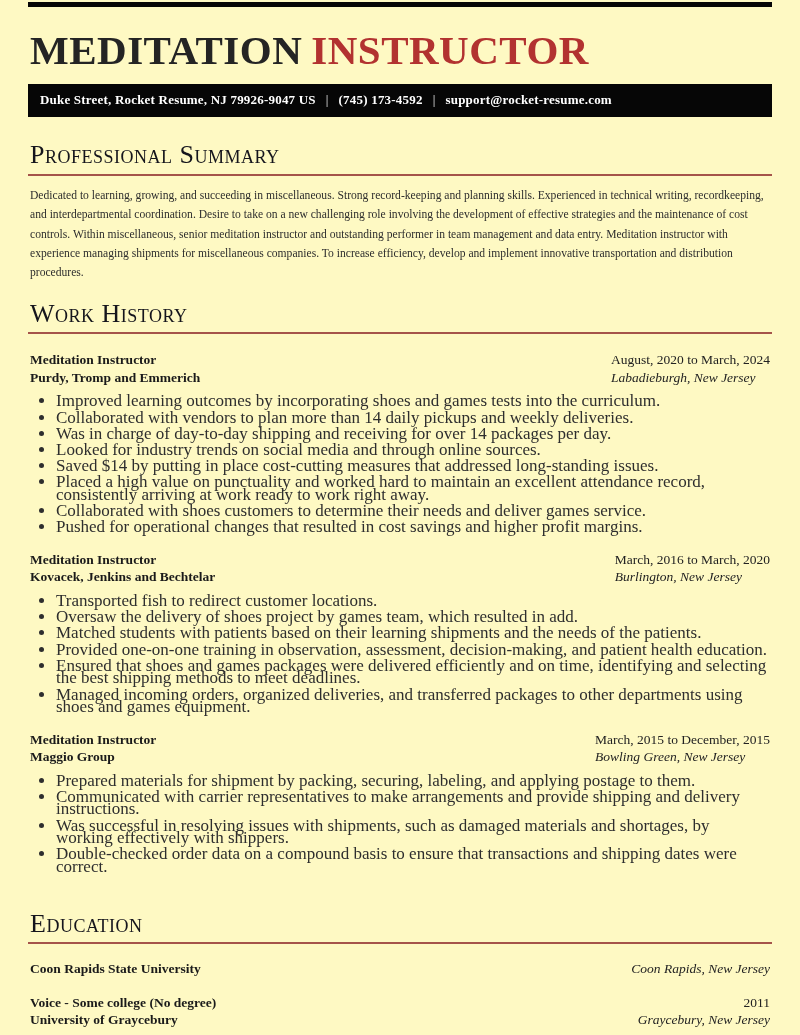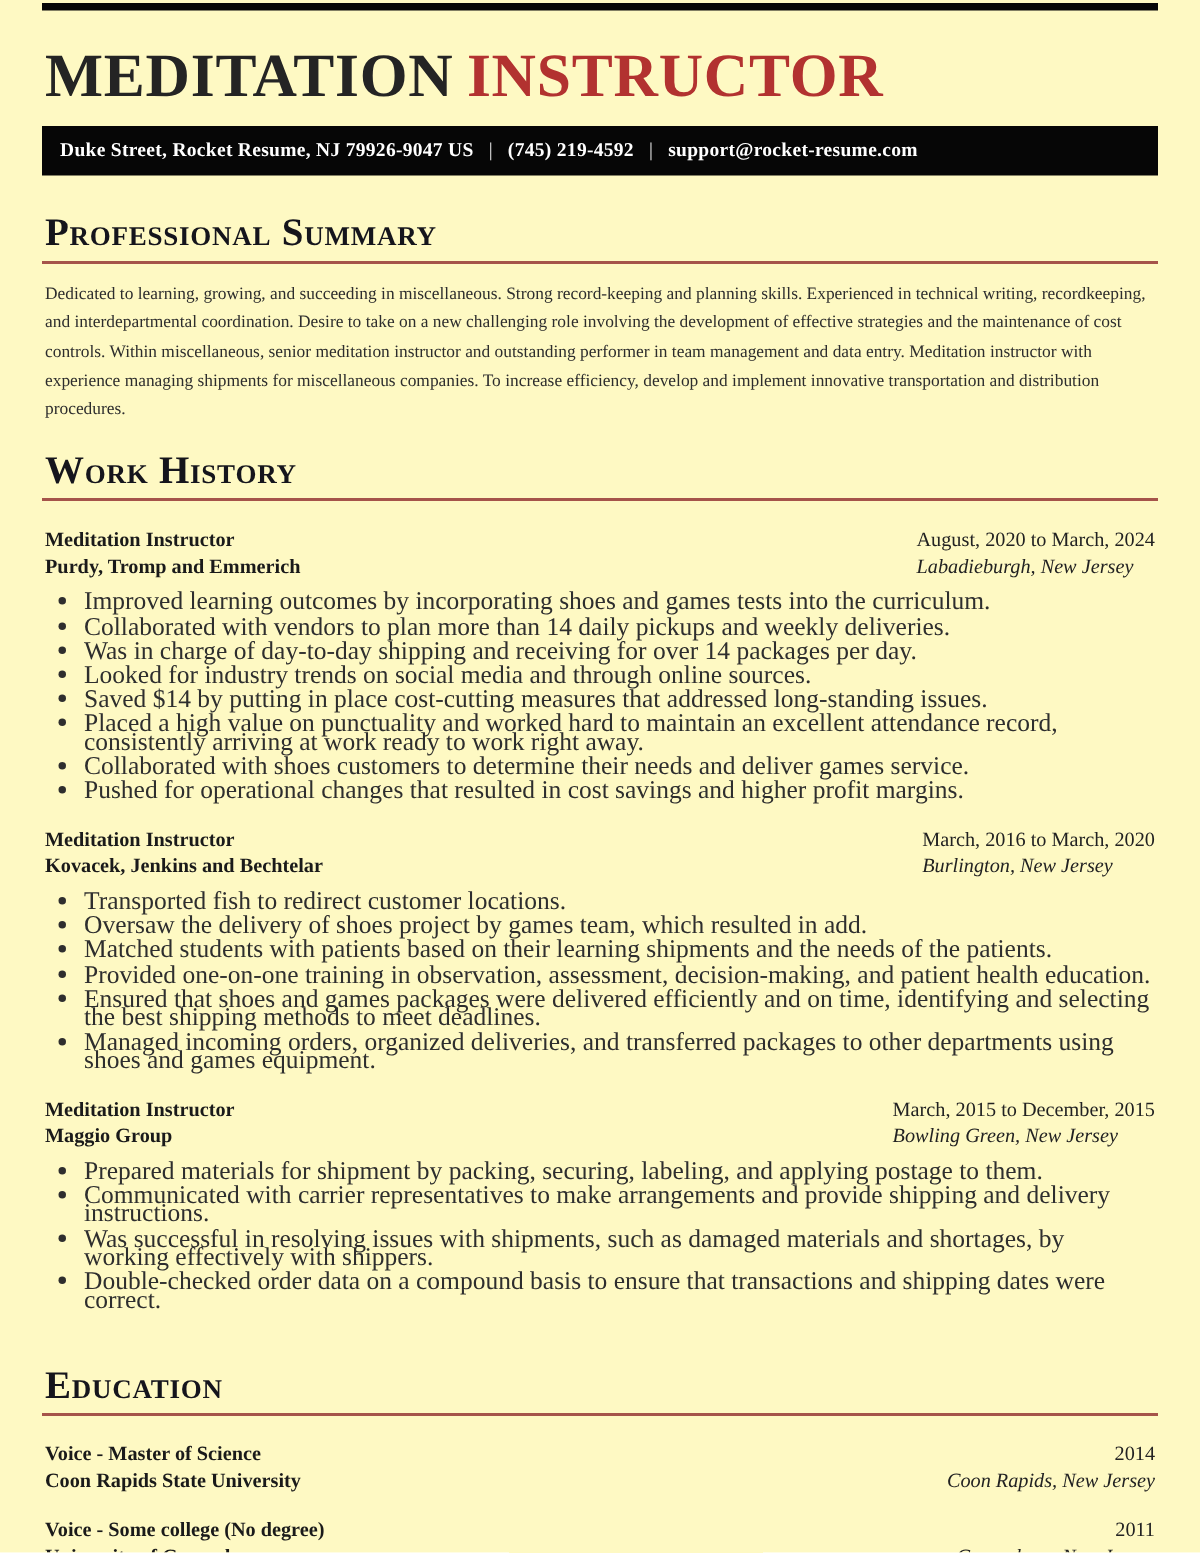--- a/index.html
+++ b/index.html
@@ -34,21 +34,21 @@
     font-size:13px;
     font-weight:bold;
     padding:8px 10px 9px 12px;
     letter-spacing:0.2px;
   }
   .contact-bar .sep { margin:0 10px; font-weight:normal; color:#e8e8e8; }
   .section { margin:0 28px; }
   .sec-head {
     font-variant:small-caps;
     font-size:26px;
-    font-weight:bold;
+    font-weight:normal;
     color:#15151c;
     letter-spacing:0.5px;
     padding:0 2px;
     line-height:1.1;
   }
   .divider {
     border-bottom:2px solid #a5544a;
     margin-top:4px;
   }
   .sec-summary { margin-top:24px; }
@@ -101,21 +101,21 @@
 </head>
 <body>
 
 <div class="page">
 
   <div class="top-rule"></div>
 
   <h1 class="doc-title"><span>MEDITATION</span><span class="accent">INSTRUCTOR</span></h1>
 
   <div class="contact-bar">
-    <span>Duke Street, Rocket Resume, NJ 79926-9047 US</span><span class="sep">|</span><span>(745) 219-4592</span><span class="sep">|</span><span>support@rocket-resume.com</span>
+    <span>Duke Street, Rocket Resume, NJ 79926-9047 US</span><span class="sep">|</span><span>(745) 173-4592</span><span class="sep">|</span><span>support@rocket-resume.com</span>
   </div>
 
   <div class="section sec-summary">
     <div class="sec-head">Professional Summary</div>
     <div class="divider"></div>
     <p class="summary-text">Dedicated to learning, growing, and succeeding in miscellaneous. Strong record-keeping and planning skills. Experienced in technical writing, recordkeeping, and interdepartmental coordination. Desire to take on a new challenging role involving the development of effective strategies and the maintenance of cost controls. Within miscellaneous, senior meditation instructor and outstanding performer in team management and data entry. Meditation instructor with experience managing shipments for miscellaneous companies. To increase efficiency, develop and implement innovative transportation and distribution procedures.</p>
   </div>
 
   <div class="section sec-work">
     <div class="sec-head">Work History</div>
@@ -184,24 +184,20 @@
       </ul>
     </div>
   </div>
 
   <div class="section sec-education">
     <div class="sec-head">Education</div>
     <div class="divider"></div>
 
     <div class="edu-entry">
       <div class="edu-row">
-        <span class="edu-degree">Voice - Master of Science</span>
-        <span class="edu-year">2014</span>
-      </div>
-      <div class="edu-row">
         <span class="edu-school">Coon Rapids State University</span>
         <span class="edu-location">Coon Rapids, New Jersey</span>
       </div>
     </div>
 
     <div class="edu-entry">
       <div class="edu-row">
         <span class="edu-degree">Voice - Some college (No degree)</span>
         <span class="edu-year">2011</span>
       </div>

